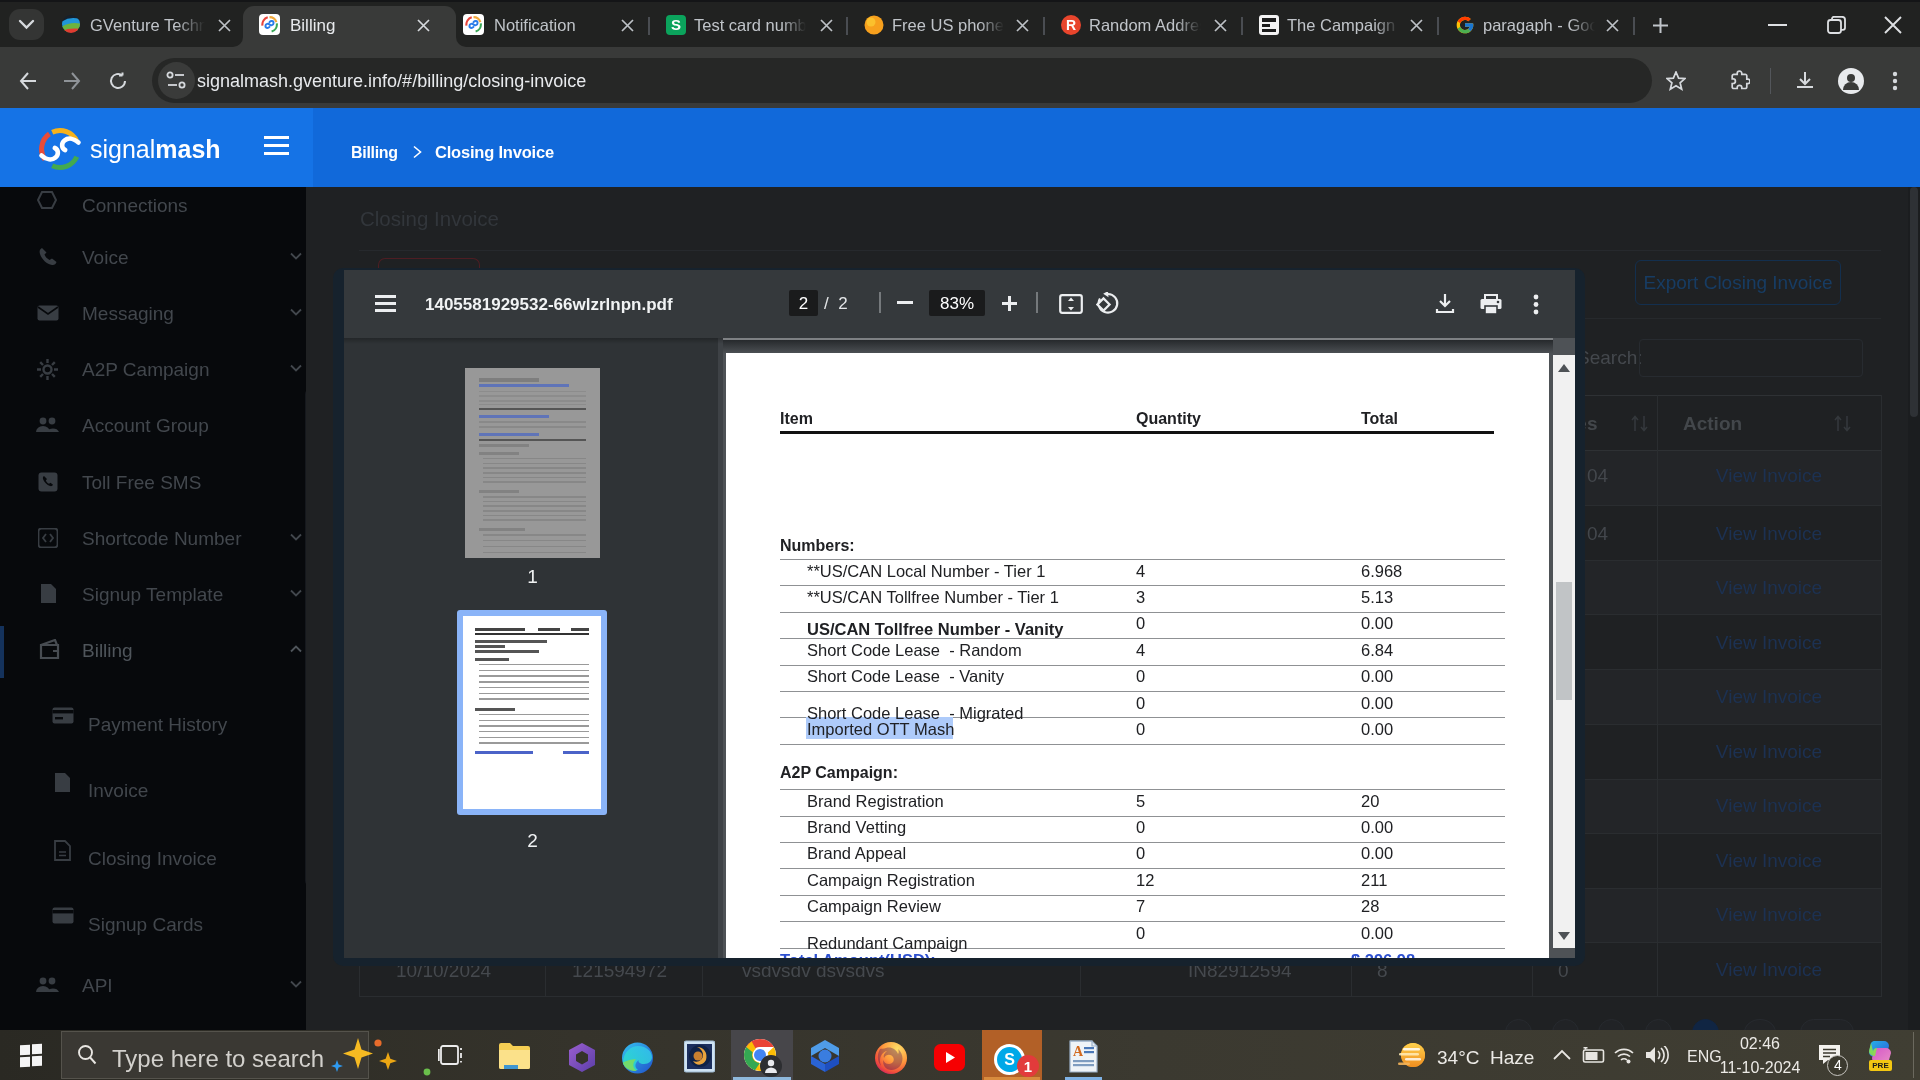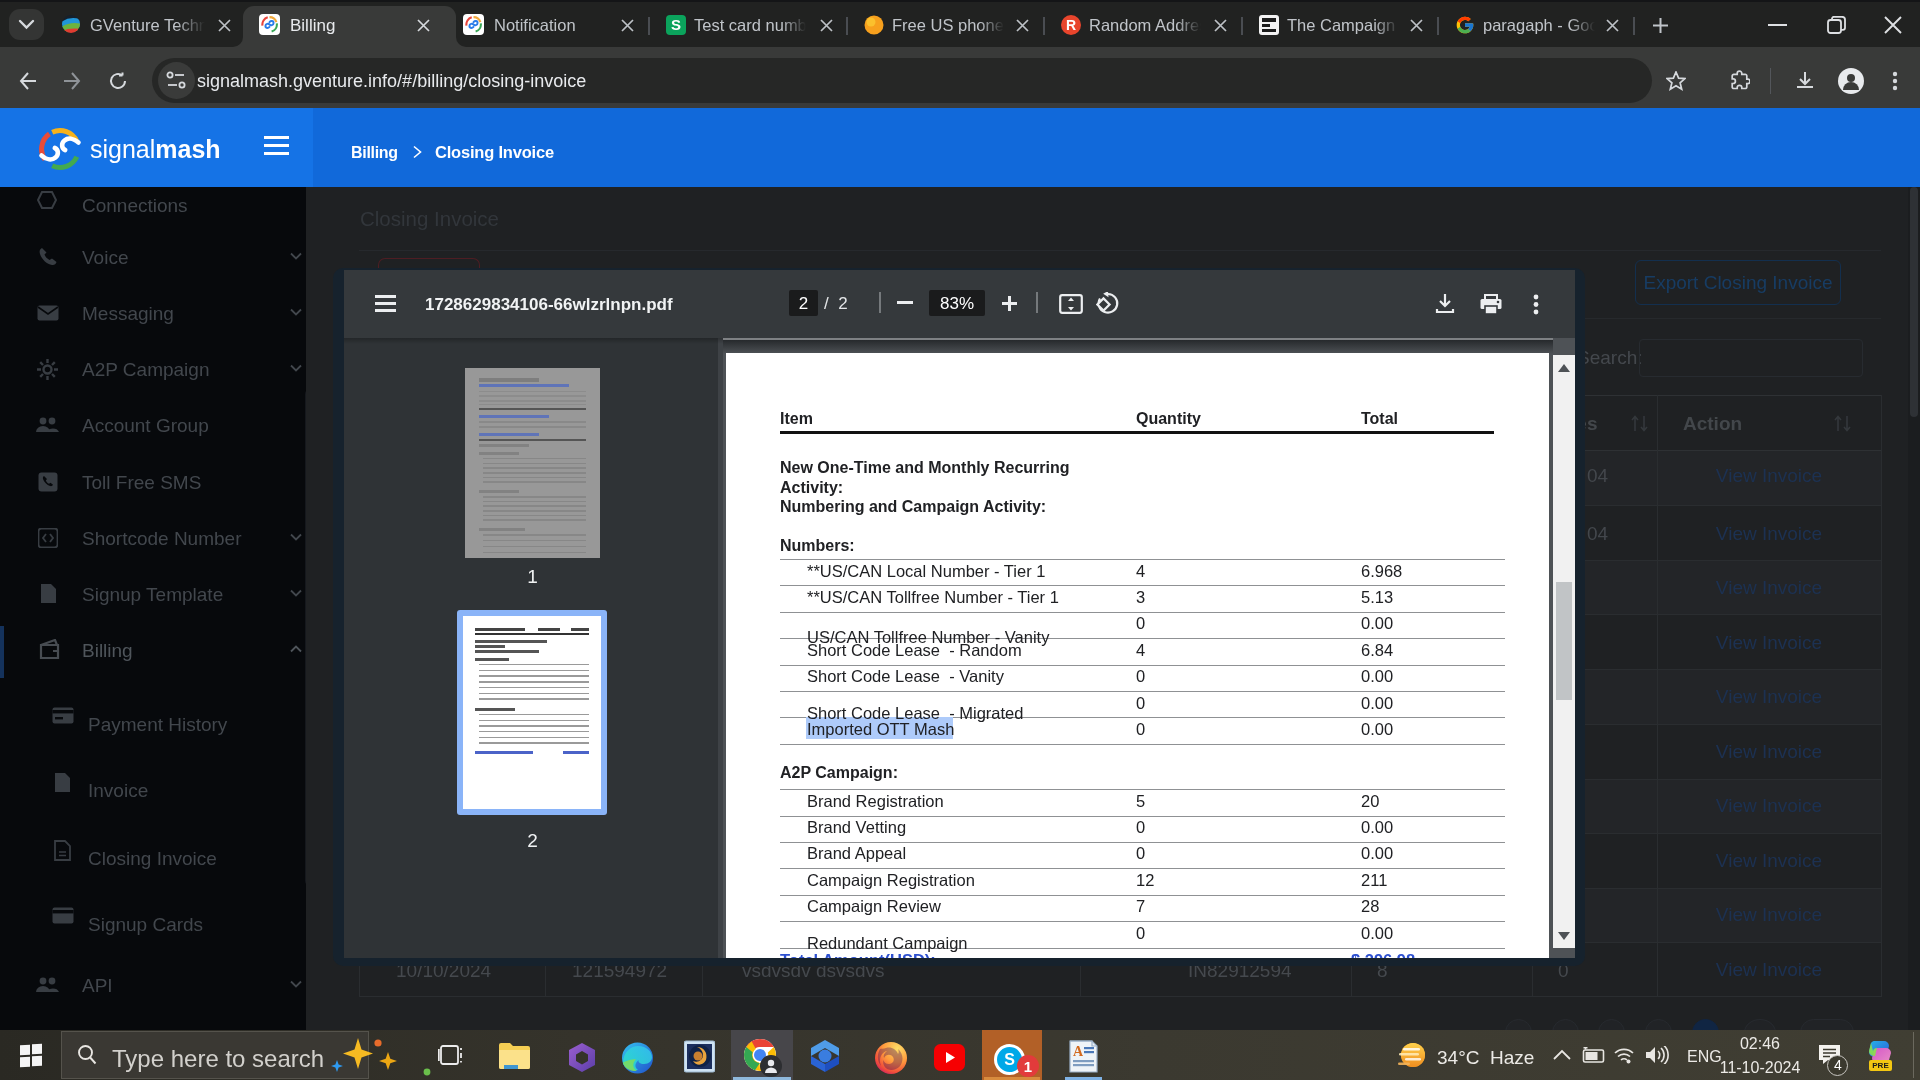--- a/index.html
+++ b/index.html
@@ -416,21 +416,21 @@
 
 <div class="abs" style="left:333px;top:268px;width:1252px;height:698px;background:#16222d;border-radius:10px;"></div>
 <div id="pdfviewer">
 
   <div class="abs" style="left:344px;top:270px;width:1231px;height:68px;background:#35393c;"></div>
 
   <div class="abs" style="left:375px;top:295px;width:21px;height:3px;background:#eceef0;"></div>
   <div class="abs" style="left:375px;top:302px;width:21px;height:3px;background:#eceef0;"></div>
   <div class="abs" style="left:375px;top:309px;width:21px;height:3px;background:#eceef0;"></div>
 
-  <div class="abs" style="left:425px;top:295px;font-size:17px;font-weight:700;color:#f1f3f4;">1728629834106-66wlzrlnpn.pdf</div>
+  <div class="abs" style="left:425px;top:295px;font-size:17px;font-weight:700;color:#f1f3f4;">1405581929532-66wlzrlnpn.pdf</div>
 
   <div class="abs" style="left:789px;top:290px;width:29px;height:26px;background:#1a1b1c;border-radius:2px;"></div>
   <div class="abs" style="left:789px;top:294px;width:29px;text-align:center;font-size:17px;color:#fff;">2</div>
   <div class="abs" style="left:824px;top:294px;font-size:17px;color:#e4e6e8;">/&nbsp;&nbsp;2</div>
   <div class="abs" style="left:879px;top:292px;width:1.5px;height:21px;background:#75797c;"></div>
   <div class="abs" style="left:897px;top:301px;width:16px;height:3px;background:#eceef0;"></div>
   <div class="abs" style="left:929px;top:290px;width:56px;height:26px;background:#1a1b1c;border-radius:2px;"></div>
   <div class="abs" style="left:929px;top:294px;width:56px;text-align:center;font-size:17px;color:#fff;">83%</div>
   <div class="abs" style="left:1002px;top:301.5px;width:15px;height:3px;background:#eceef0;"></div>
   <div class="abs" style="left:1008px;top:295.5px;width:3px;height:15px;background:#eceef0;"></div>
@@ -509,42 +509,41 @@
     <div class="abs" style="left:12px;top:135px;width:58px;height:3px;background:#4b63c8;"></div>
     <div class="abs" style="left:100px;top:135px;width:26px;height:3px;background:#4b63c8;"></div>
   </div>
   <div class="abs" style="left:465px;top:830px;width:135px;text-align:center;font-size:19px;color:#f0f2f3;">2</div>
 
   <div class="abs" style="left:726px;top:353px;width:823px;height:605px;background:#ffffff;overflow:hidden;color:#202124;">
     <div class="abs" style="left:54px;top:57px;font-size:16px;font-weight:700;">Item</div>
     <div class="abs" style="left:410px;top:57px;font-size:16px;font-weight:700;">Quantity</div>
     <div class="abs" style="left:635px;top:57px;font-size:16px;font-weight:700;">Total</div>
     <div class="abs" style="left:54px;top:78px;width:714px;height:3px;background:#111;"></div>
-    <div class="abs" style="left:54px;top:105px;font-size:16px;font-weight:700;line-height:19.6px;">New One-Time and Monthly Recurring<br>Activity:<br>Numbering and Campaign Activity:</div>
     <div class="abs" style="left:54px;top:184px;font-size:16px;font-weight:700;">Numbers:</div>
 
     <div class="abs" style="left:54px;top:206px;width:725px;height:1px;background:#8f9194;"></div>
     <div class="abs" style="left:54px;top:232px;width:725px;height:1px;background:#8f9194;"></div>
     <div class="abs" style="left:54px;top:259px;width:725px;height:1px;background:#8f9194;"></div>
     <div class="abs" style="left:54px;top:285px;width:725px;height:1px;background:#8f9194;"></div>
     <div class="abs" style="left:54px;top:312px;width:725px;height:1px;background:#8f9194;"></div>
     <div class="abs" style="left:54px;top:338px;width:725px;height:1px;background:#8f9194;"></div>
     <div class="abs" style="left:54px;top:364px;width:725px;height:1px;background:#8f9194;"></div>
     <div class="abs" style="left:54px;top:391px;width:725px;height:1px;background:#8f9194;"></div>
 
     <div class="abs" style="left:80px;top:364px;width:147px;height:22px;background:#aecbfa;"></div>
 
     <style>.r1i{position:absolute;left:81px;font-size:16.5px;} .r1q{position:absolute;left:410px;font-size:16.5px;} .r1t{position:absolute;left:635px;font-size:16.5px;}</style>
     <div class="r1i" style="top:208.5px;">**US/CAN Local Number - Tier 1</div>
       <div class="r1q" style="top:208.5px;">4</div>
       <div class="r1t" style="top:208.5px;">6.968</div>
     <div class="r1i" style="top:235px;">**US/CAN Tollfree Number - Tier 1</div>
       <div class="r1q" style="top:235px;">3</div>
       <div class="r1t" style="top:235px;">5.13</div>
-    <div class="r1i" style="top:275px;">US/CAN Tollfree Number - Vanity</div>
+    <div class="r1i" style="top:267px;font-weight:bold;">US/CAN Tollfree Number - Vanity</div>
       <div class="r1q" style="top:261.4px;">0</div>
       <div class="r1t" style="top:261.4px;">0.00</div>
     <div class="r1i" style="top:287.8px;">Short Code Lease&nbsp; - Random</div>
       <div class="r1q" style="top:287.8px;">4</div>
       <div class="r1t" style="top:287.8px;">6.84</div>
     <div class="r1i" style="top:314.2px;">Short Code Lease&nbsp; - Vanity</div>
       <div class="r1q" style="top:314.2px;">0</div>
       <div class="r1t" style="top:314.2px;">0.00</div>
     <div class="r1i" style="top:351px;">Short Code Lease&nbsp; - Migrated</div>
       <div class="r1q" style="top:340.6px;">0</div>

